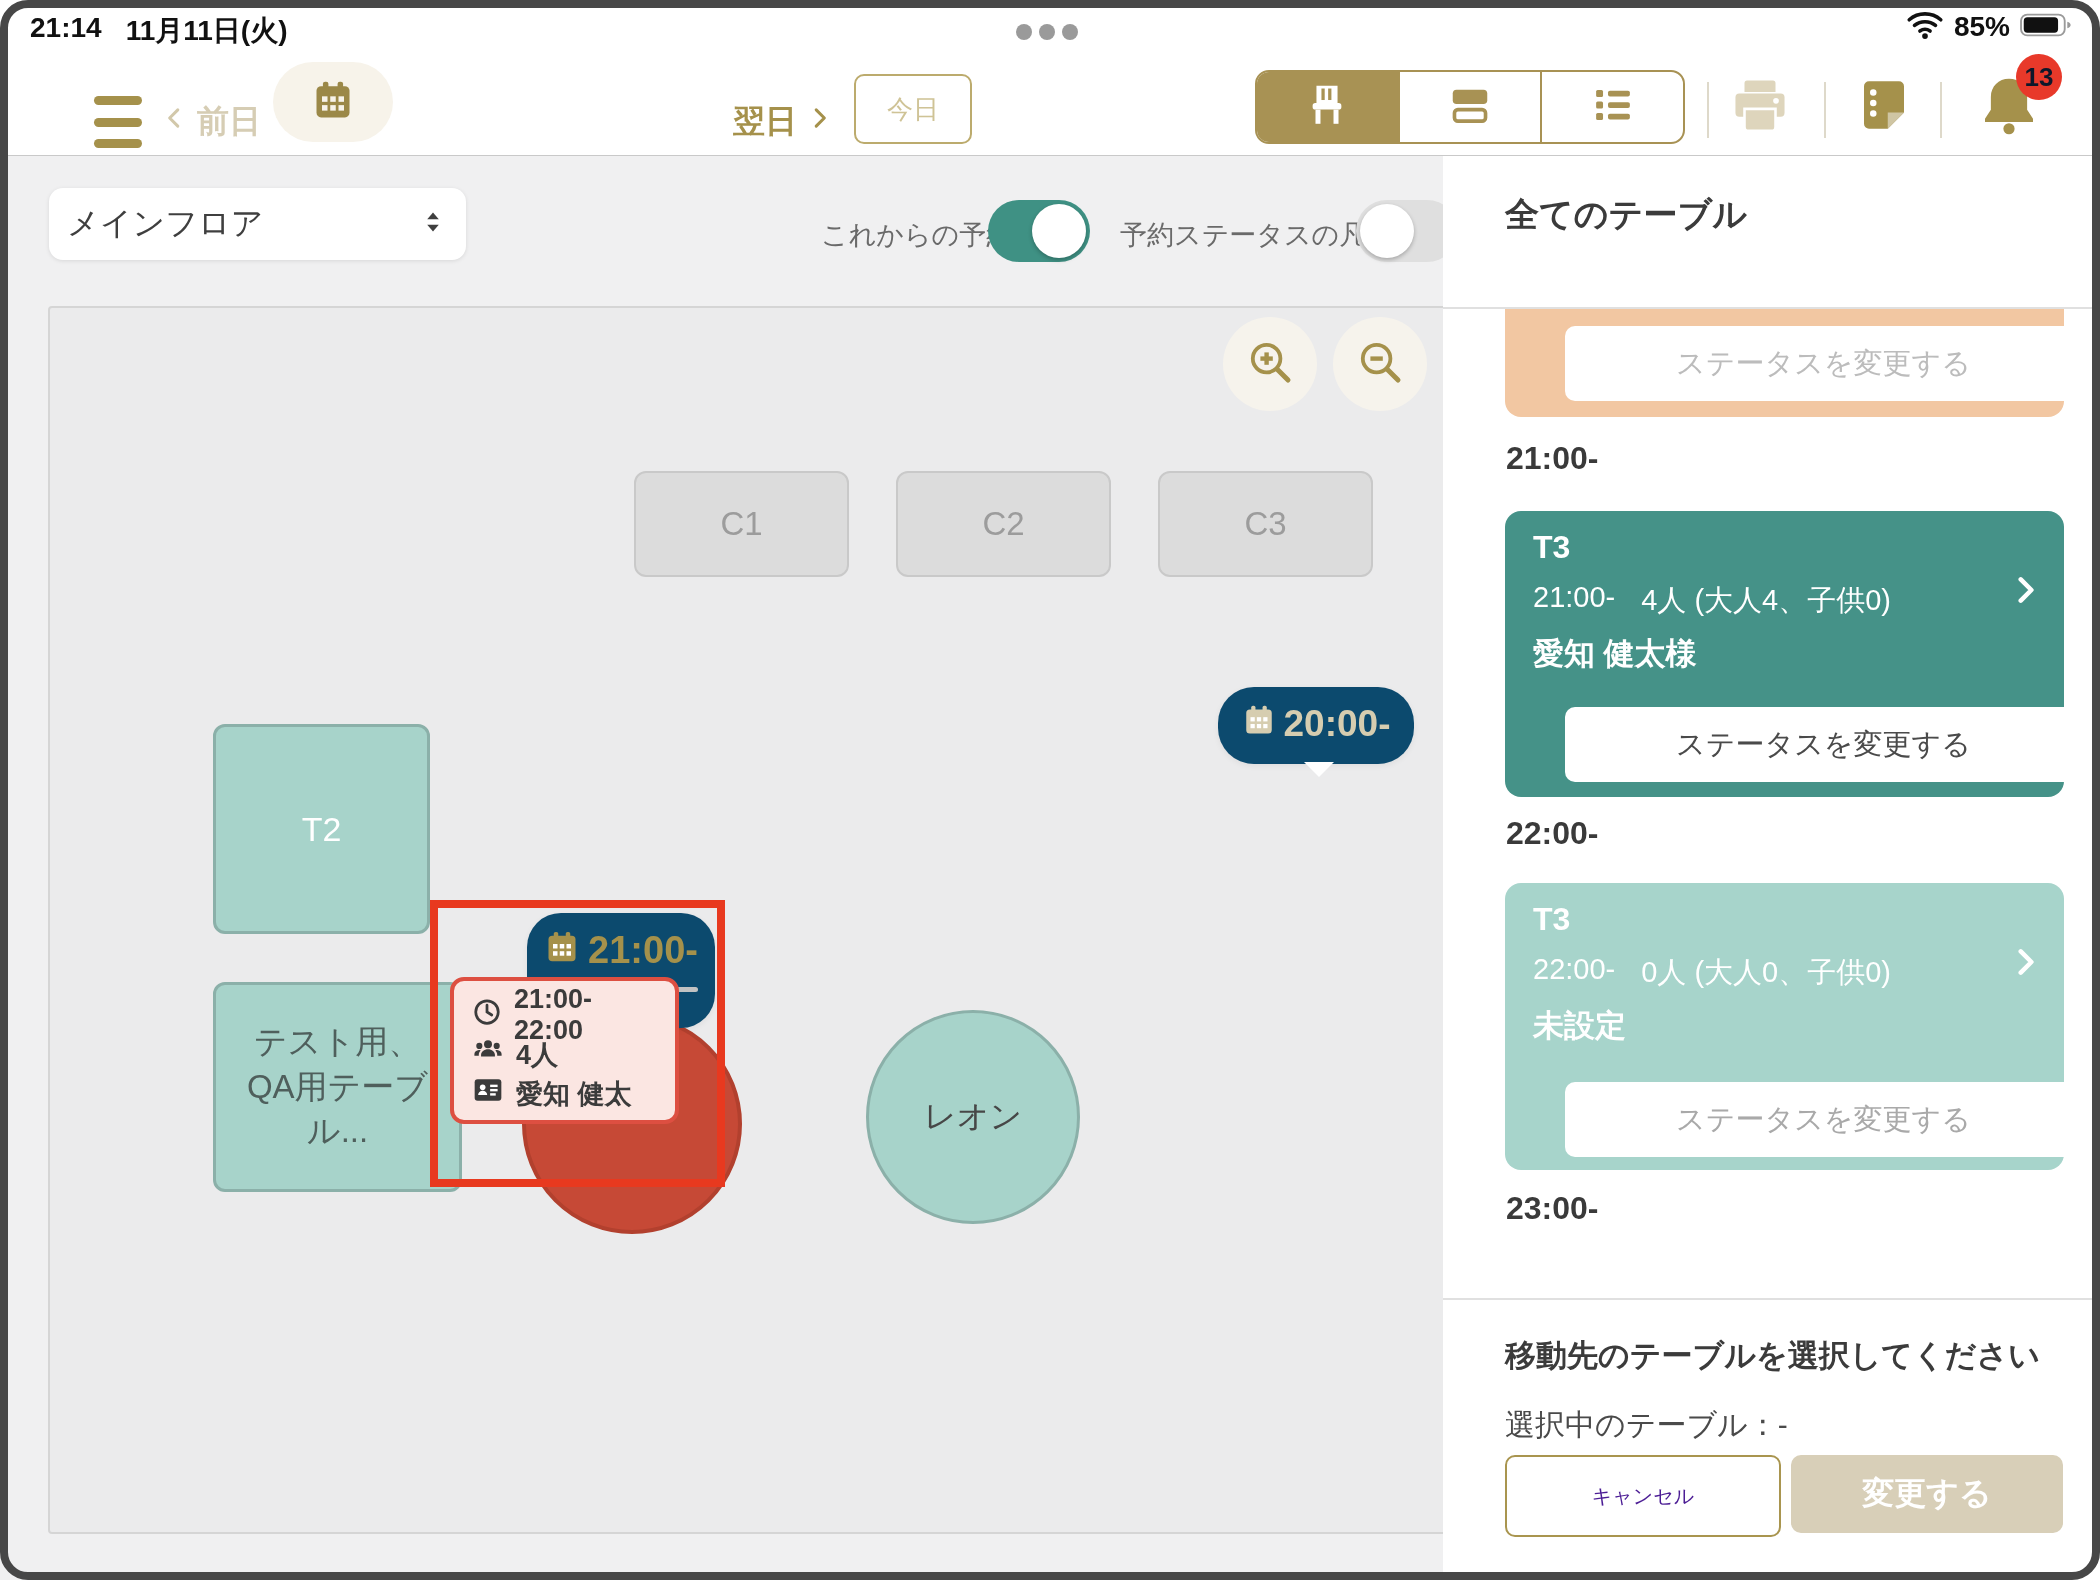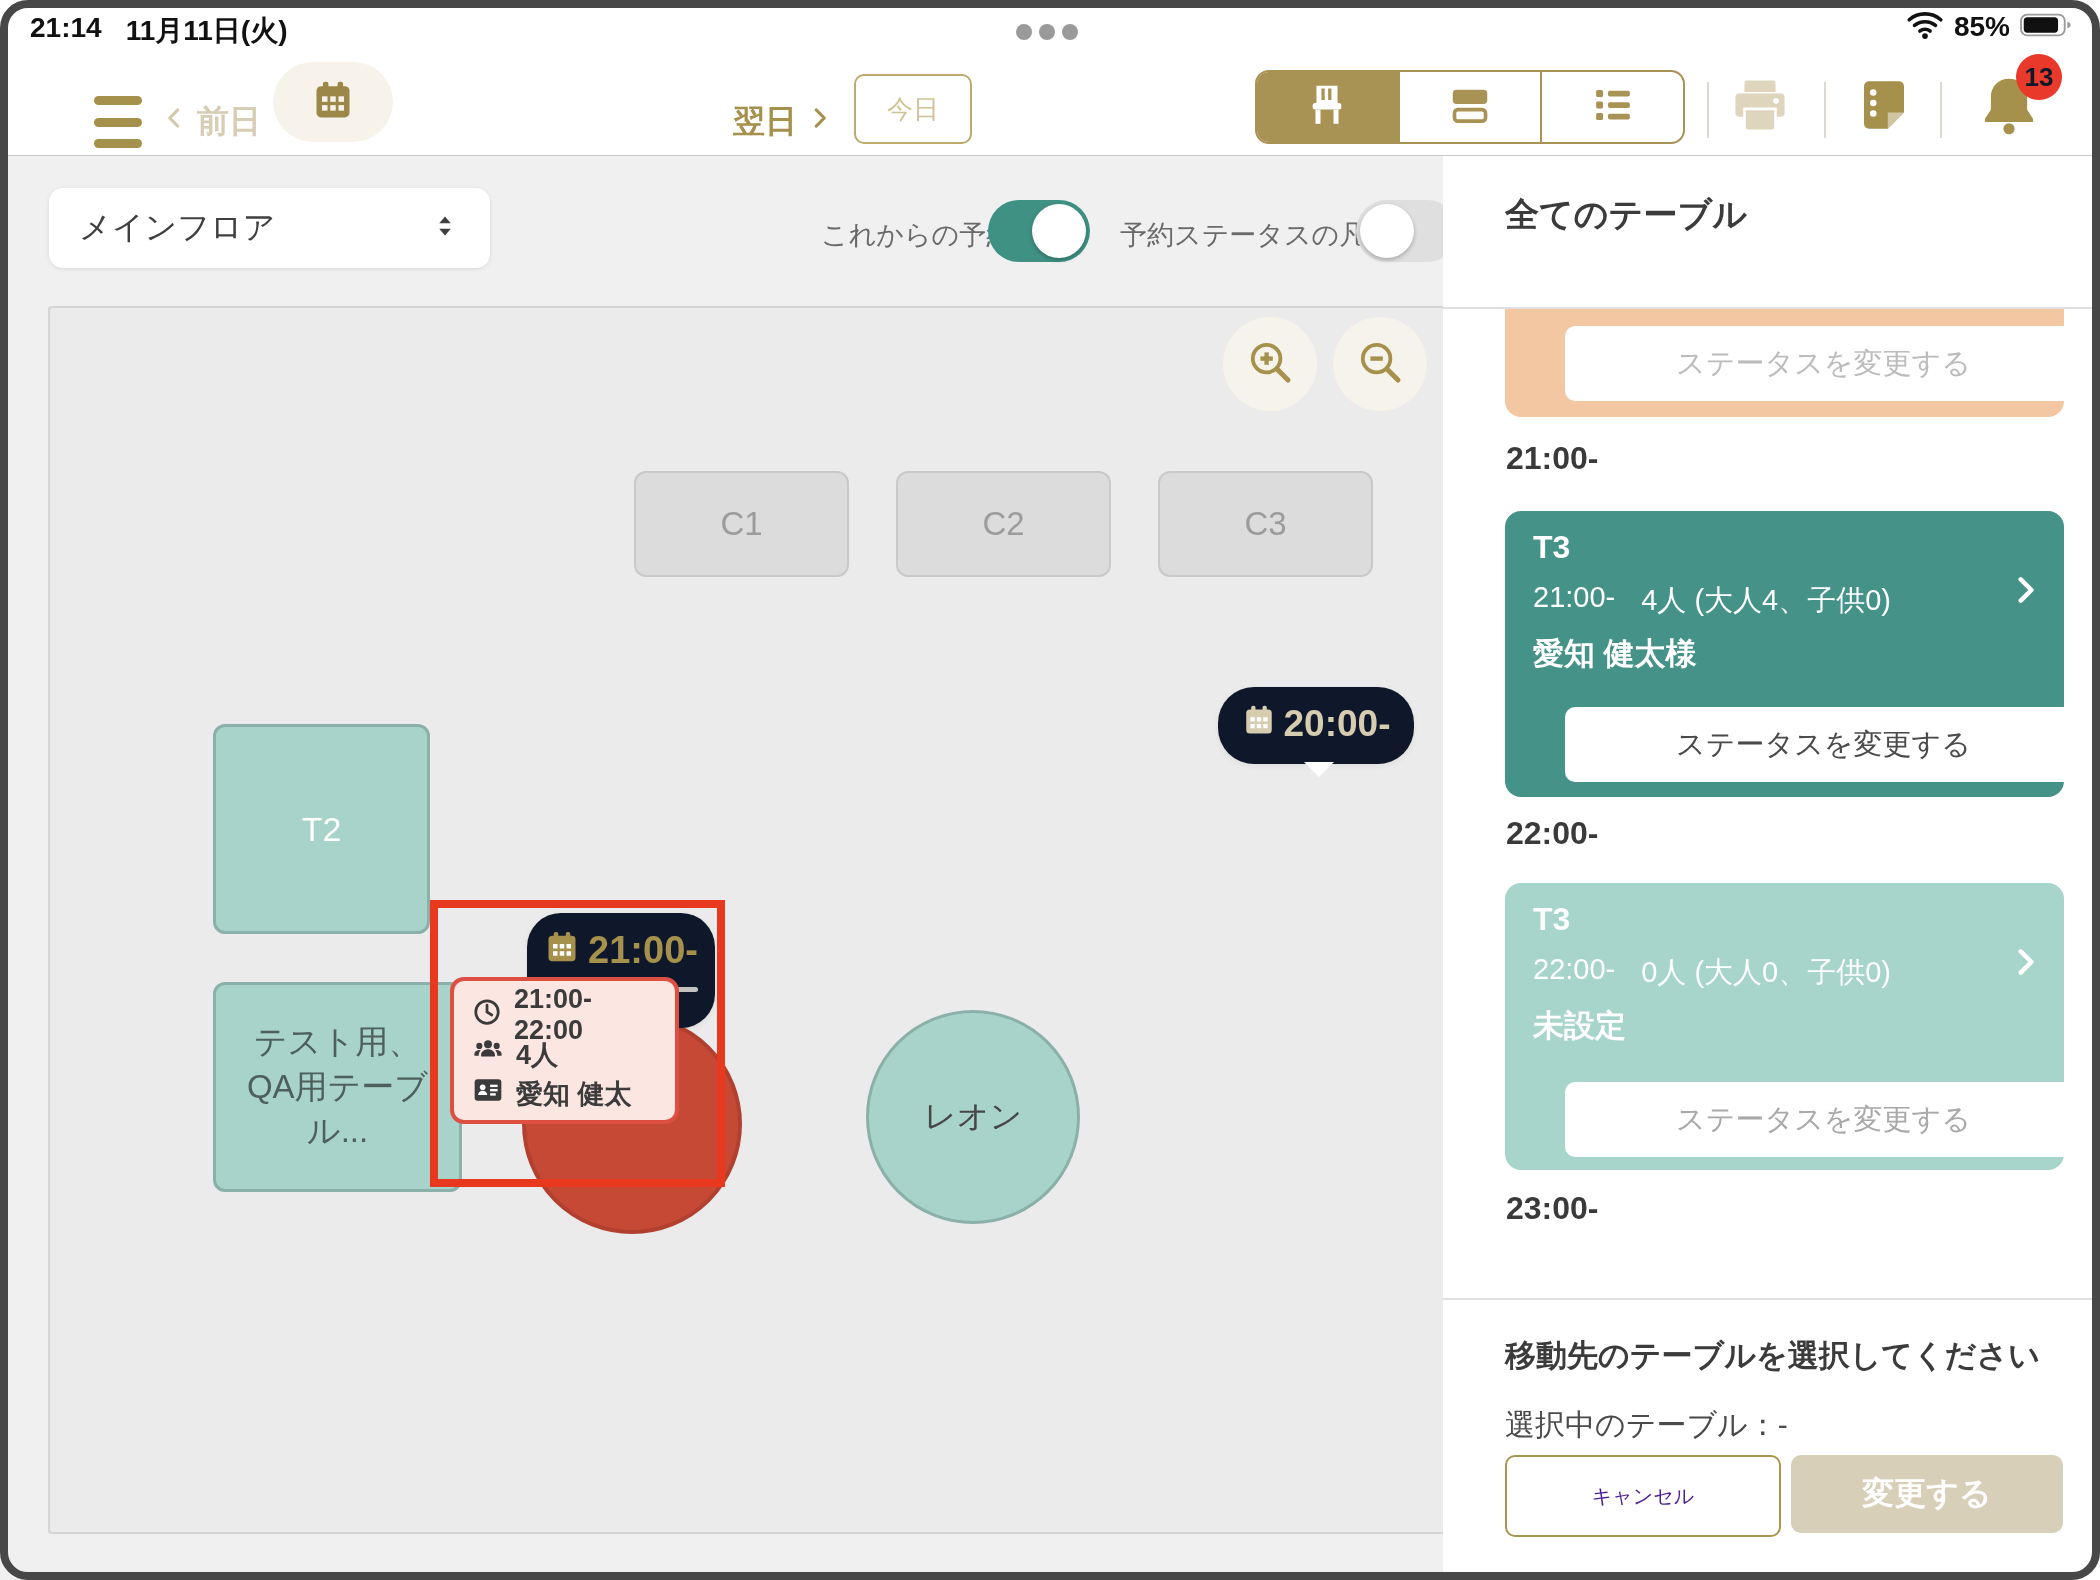--- a/index.html
+++ b/index.html
@@ -33,41 +33,41 @@
   .segmented .seg:last-child{border-right:none;}
   .segmented .seg.active{background:#a89254;}
   .tool-sep{top:82px;width:2px;height:56px;background:#ded9ca;}
   .toolbtn{top:74px;width:66px;height:66px;display:flex;align-items:center;justify-content:center;cursor:pointer;}
   .badge{left:2016px;top:54px;width:46px;height:46px;border-radius:50%;background:#e8392a;color:#0f172a;
          font-size:26px;font-weight:700;display:flex;align-items:center;justify-content:center;z-index:5;}
   .header-divider{left:0;top:155px;width:2100px;height:1px;background:#c9c9c9;}
 
   
   .content-bg{left:0;top:156px;width:1443px;height:1424px;background:#f0f0f1;}
-  .floor-select{left:49px;top:188px;width:381px;height:80px;background:#fff;border-radius:14px;
-                box-shadow:0 1px 4px rgba(0,0,0,.10);display:flex;align-items:center;padding:0 30px;cursor:pointer;}
+  .floor-select{left:49px;top:188px;width:381px;height:72px;background:#fff;border-radius:14px;
+                box-shadow:0 1px 4px rgba(0,0,0,.10);display:flex;align-items:center;padding:0 18px;cursor:pointer;}
   .floor-select .txt{font-size:32px;color:#3f3f3f;flex:1;}
   .toggle-label{font-size:27px;color:#6a6a6a;top:217px;}
   .toggle{top:200px;width:102px;height:62px;border-radius:31px;cursor:pointer;}
   .toggle .knob{position:absolute;top:4px;width:54px;height:54px;border-radius:50%;background:#fff;
                 box-shadow:0 2px 4px rgba(0,0,0,.25);}
   .toggle.on{background:#3f9184;} .toggle.on .knob{right:4px;}
   .toggle.off{background:#dfdfdf;} .toggle.off .knob{left:4px;}
 
   
   .map-panel{left:48px;top:306px;width:1395px;height:1224px;background:#ebebec;border:2px solid #d5d5d5;border-radius:4px;}
   .zoom-btn{width:94px;height:94px;border-radius:50%;background:#f6f3ec;display:flex;align-items:center;justify-content:center;cursor:pointer;}
   .tbl{border-radius:12px;display:flex;align-items:center;justify-content:center;text-align:center;cursor:pointer;}
   .tbl.teal{background:#a7d3ca;border:3px solid #8bb0a9;color:#fff;font-size:34px;}
   .tbl.teal.darktext{color:#4f5f5c;font-size:33px;line-height:1.35;padding:0 16px;}
   .tbl.gray{background:#dcdcdc;border:2px solid #c9c9c9;color:#9c9c9c;font-size:33px;}
   .circle{border-radius:50%;display:flex;align-items:center;justify-content:center;cursor:pointer;}
   .circle.teal{background:#a7d3ca;border:3px solid #8bb0a9;color:#474747;font-size:32px;}
   .circle.red{background:#c64936;border:4px solid #b2402e;}
-  .time-bubble{background:#0f172a;border-radius:36px;display:flex;align-items:flex-start;justify-content:center;
+  .time-bubble{background:#0c4a6e;border-radius:36px;display:flex;align-items:flex-start;justify-content:center;
                gap:8px;padding-top:16px;box-shadow:0 2px 6px rgba(0,0,0,.06);}
   .time-bubble .txt{font-size:37px;font-weight:700;}
   .bubble-tail{position:absolute;width:0;height:0;border:15px solid transparent;border-top-color:#fff;border-bottom:none;}
   .tooltip{background:#fbe6e2;border:4px solid #dd4f41;border-radius:14px;padding:14px 18px;
            display:flex;flex-direction:column;justify-content:space-between;z-index:6;}
   .tooltip .row{display:flex;align-items:center;gap:12px;font-size:27px;font-weight:700;color:#3b3b3b;height:40px;}
   .annotation-box{border:8px solid #e8391f;z-index:7;pointer-events:none;}
 
   
   .sidebar{left:1443px;top:156px;width:657px;height:1424px;background:#fff;}

